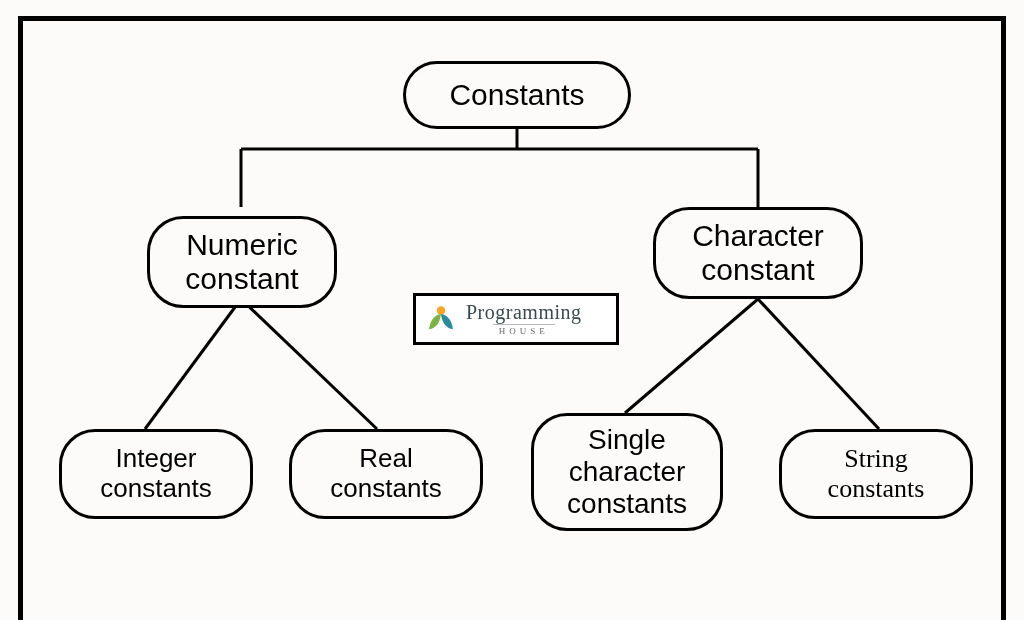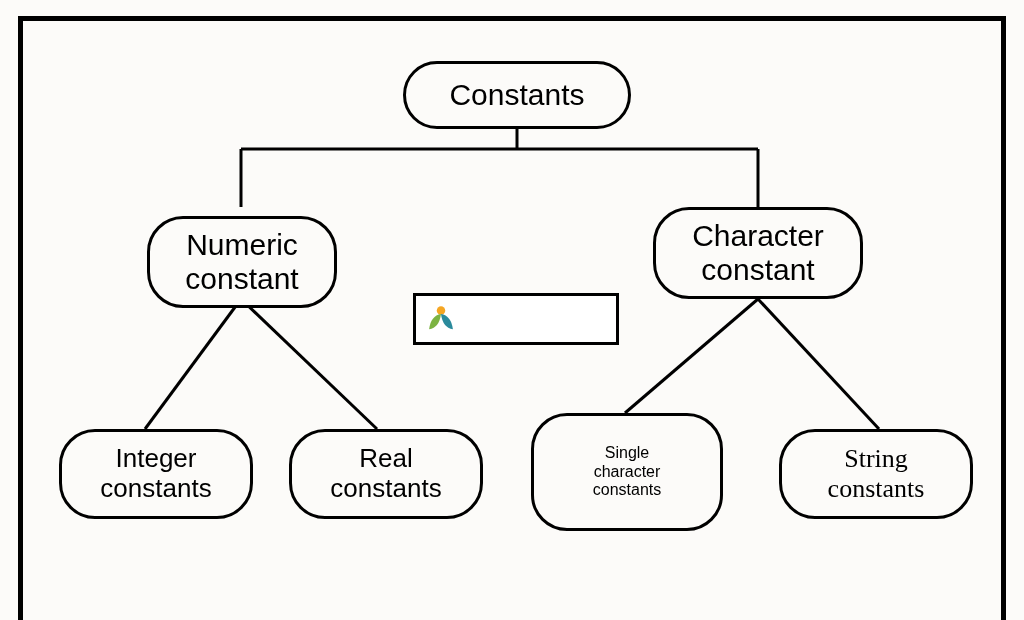--- a/index.html
+++ b/index.html
@@ -24,21 +24,21 @@
     background: #fcfbf9;
     display: flex;
     align-items: center;
     justify-content: center;
     text-align: center;
     font-size: 30px;
     line-height: 1.15;
     padding: 6px 14px;
   }
   .node.small { font-size: 26px; }
-  .node.xsmall { font-size: 16px; }
+  .node.xsmall { font-size: 28px; }
   svg.connectors {
     position: absolute;
     left: 0; top: 0;
     width: 988px; height: 586px;
     pointer-events: none;
   }
   .logo-box {
     position: absolute;
     border: 3px solid #000;
     background: #fff;
@@ -117,15 +117,19 @@
   <div class="node small" style="left:756px; top:408px; width:194px; height:90px;font-family:Liberation Serif, serif;">
     <span>String<br>constants</span>
   </div>
 
   <div class="logo-box" style="left:390px; top:272px; width:206px; height:52px;">
     <svg width="34" height="34" viewBox="0 0 40 40">
       <circle cx="20" cy="10" r="5" fill="#f5a623"></circle>
       <path d="M20 14 Q8 16 6 32 Q18 30 20 14 Z" fill="#7cb342"></path>
       <path d="M20 14 Q32 16 34 32 Q22 30 20 14 Z" fill="#2a8a9c"></path>
     </svg>
+    <div class="logo-text">
+      <span class="logo-main">Programming</span>
+      <span class="logo-sub">HOUSE</span>
+    </div>
   </div>
 
 </div>
 
 </body></html>

